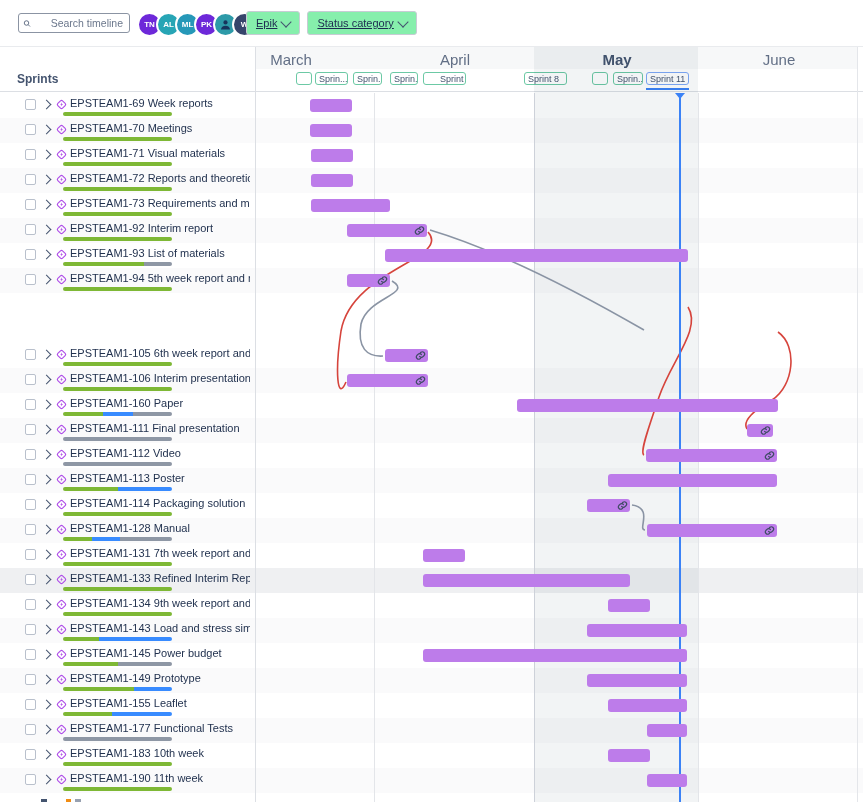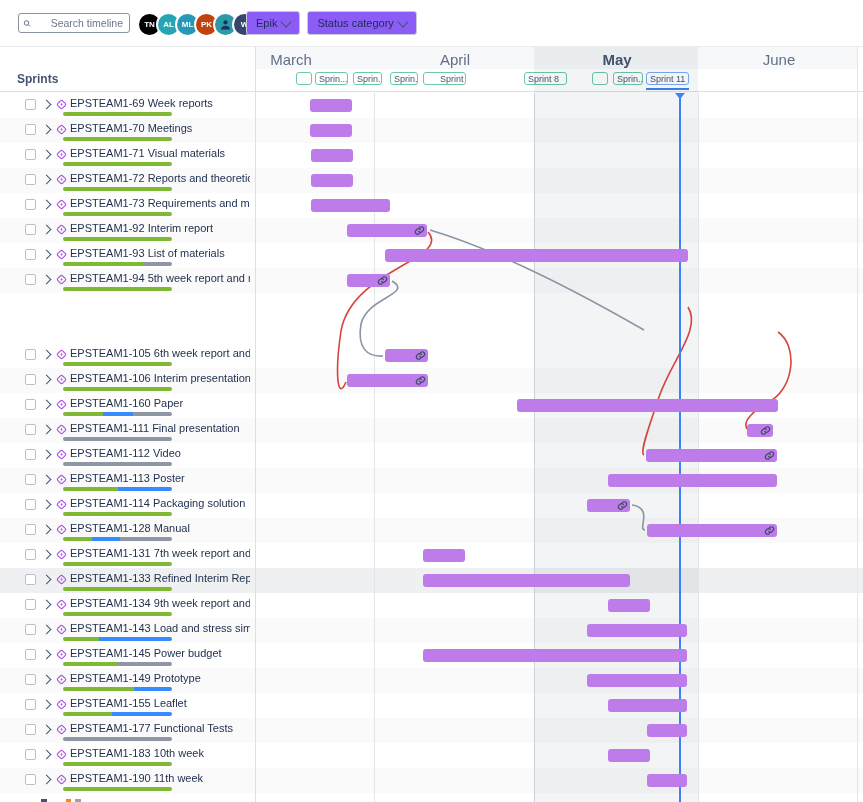--- a/index.html
+++ b/index.html
@@ -10,22 +10,22 @@
   .search{position:absolute;left:18px;top:13px;width:112px;height:20px;border:1px solid #8b94a3;
           border-radius:3px;background:#fff;display:flex;align-items:center;padding:0 4px;box-sizing:border-box;}
   .search input{border:0;outline:0;width:90px;font-size:10.5px;color:#44546f;background:transparent;
           font-family:inherit;text-align:right;}
   .search input::placeholder{color:#6b778c;}
   .avatars{position:absolute;left:137px;top:12px;height:24px;display:flex;}
   .avatar{width:21px;height:21px;border-radius:50%;border:2px solid #fff;margin-left:-6px;
           display:flex;align-items:center;justify-content:center;font-size:8px;font-weight:bold;color:#fff;box-sizing:content-box;}
   .avatar:first-child{margin-left:0;}
   .filters{position:absolute;left:246px;top:11px;display:flex;gap:7px;}
-  .filter-btn{height:24px;border:1px solid #c7ccd4;border-radius:3px;background:#8b5cf6;display:flex;
-          align-items:center;gap:5px;padding:0 9px;font-size:11px;color:#1d2b50;cursor:pointer;white-space:nowrap;}
+  .filter-btn{height:24px;border:1px solid #c7ccd4;border-radius:3px;background:#86efac;display:flex;
+          align-items:center;gap:5px;padding:0 9px;font-size:11px;color:#1d2b50;cursor:pointer;white-space:nowrap;text-decoration:underline;}
   .chev-down{width:7px;height:7px;border-right:1.4px solid #44546f;border-bottom:1.4px solid #44546f;
           transform:rotate(45deg);margin-top:-3px;}
   
   .board{position:absolute;left:0;top:46px;width:863px;height:756px;border-top:1px solid #e9ebee;}
   .months-row{position:absolute;left:255px;top:0;width:602px;height:22px;background:#f7f8f9;border-bottom:1px solid #e6e8ec;}
   .month-label{position:absolute;top:4px;transform:translateX(-50%);font-size:15px;color:#626f86;}
   .month-label.current{font-weight:bold;color:#44546f;}
   .sprints-row{position:absolute;left:255px;top:22px;width:602px;height:22px;background:#fff;}
   .chip{position:absolute;top:3px;height:13px;border-radius:3px;background:#fff;border:1px solid #6cc9a5;
         font-size:9px;color:#44546f;line-height:13px;padding:0 3px;box-sizing:border-box;overflow:hidden;white-space:nowrap;}
@@ -69,24 +69,24 @@
 
   <div class="topbar">
     <div class="search">
       <svg width="11" height="11" viewBox="0 0 16 16">
         <circle cx="7" cy="7" r="4.5" fill="none" stroke="#44546f" stroke-width="1.6"></circle>
         <line x1="10.5" y1="10.5" x2="14" y2="14" stroke="#44546f" stroke-width="1.6"></line>
       </svg>
       <input type="text" placeholder="Search timeline" style="">
     </div>
     <div class="avatars" id="avatars">
-        <div class="avatar" style="background: #000000;">TN</div>
+        <div class="avatar" style="background: #6d28d9;">TN</div>
         <div class="avatar" style="background: rgb(39, 165, 181);">AL</div>
         <div class="avatar" style="background: rgb(38, 152, 184);">ML</div>
-        <div class="avatar" style="background: #c2410c;">PK</div>
+        <div class="avatar" style="background: #6d28d9;">PK</div>
         <div class="avatar" style="background: rgb(45, 154, 168);">
           <svg width="13" height="13" viewBox="0 0 16 16">
             <circle cx="8" cy="5.5" r="2.6" fill="#17345c"></circle>
             <path d="M2.5 14c0-3 2.4-4.6 5.5-4.6s5.5 1.6 5.5 4.6z" fill="#17345c"></path>
           </svg>
         </div>
         <div class="avatar" style="background: rgb(54, 69, 107);">W</div>
         <div class="avatar" style="background: rgb(241, 242, 244);">
           <svg width="13" height="13" viewBox="0 0 16 16">
             <circle cx="8" cy="5.5" r="2.6" fill="#758195"></circle>

